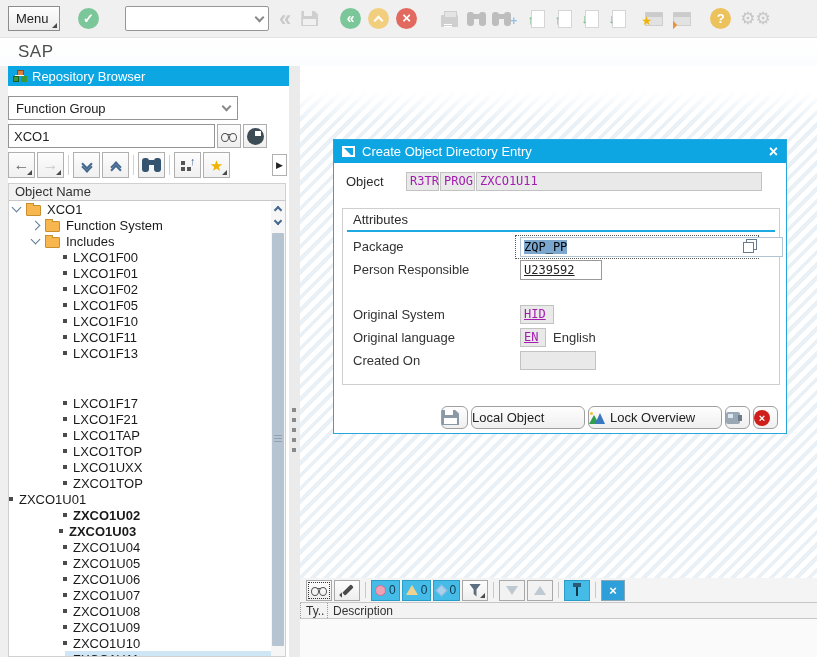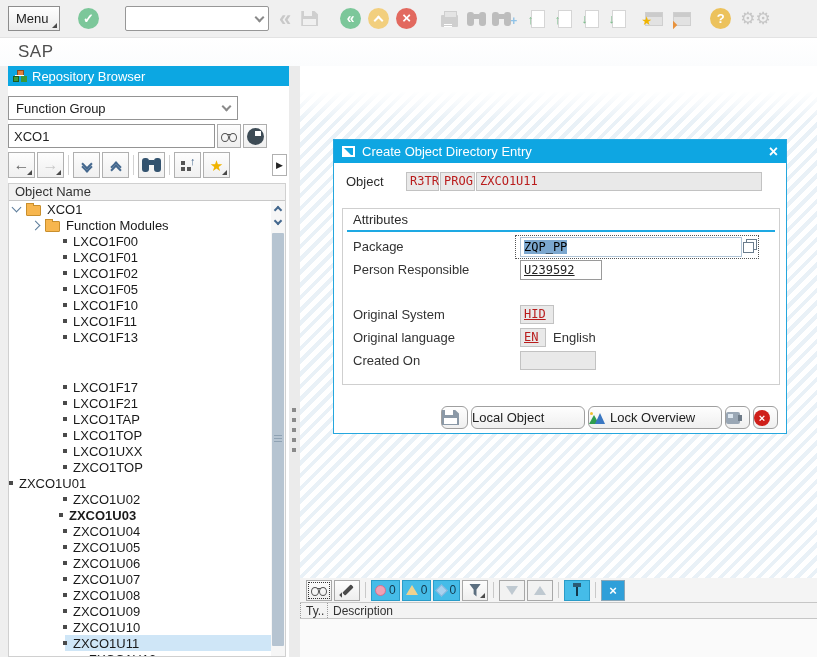--- a/index.html
+++ b/index.html
@@ -103,21 +103,21 @@
   .main-area{position:absolute;left:300px;top:66px;width:517px;height:591px;background-color:#fff;background-image:repeating-linear-gradient(135deg,#e9f1f7 0 4px,#ffffff 4px 9px)}
   .main-area::before{content:"";position:absolute;left:0;top:0;right:0;height:55px;background:linear-gradient(#ffffff,#ffffff 25px,rgba(255,255,255,0))}
 
   
   .dialog{position:absolute;left:333px;top:139px;width:454px;height:295px;background:#fff;border:1px solid #25a7de}
   .dlg-title{position:absolute;left:0;top:0;right:0;height:23px;background:#0ea6e2;color:#fff;display:flex;align-items:center;gap:7px;padding:0 8px}
   .i-newdlg{width:13px;height:11px;border:2px solid #fff;position:relative;flex:none}
   .i-newdlg::before{content:"";position:absolute;left:0;bottom:0;width:0;height:0;border-style:solid;border-width:7px 0 0 7px;border-color:transparent transparent transparent #fff}
   .dlg-close{margin-left:auto;color:#fff;font-size:16px;font-weight:bold;line-height:16px}
   .dlg-label{color:#2b2b2b}
-  .ro-field{background:#e9e9e9;border:1px solid #c2c2c2;font-family:"DejaVu Sans Mono",monospace;font-size:12px;color:#b91c1c;height:19px;line-height:17px;padding:0 3px;position:absolute}
+  .ro-field{background:#e9e9e9;border:1px solid #c2c2c2;font-family:"DejaVu Sans Mono",monospace;font-size:12px;color:#a21caf;height:19px;line-height:17px;padding:0 3px;position:absolute}
   .wh-field{background:#fff;border:1px solid #9a9a9a;font-family:"DejaVu Sans Mono",monospace;font-size:12px;color:#222;height:20px;line-height:18px;padding:0 3px;position:absolute}
   .mono-ul{text-decoration:underline}
   .attr-box{position:absolute;left:8px;top:68px;width:438px;height:177px;border:1px solid #cfcfcf}
   .attr-title{position:absolute;left:10px;top:3px;color:#2b2b2b}
   .attr-line{position:absolute;left:4px;right:4px;top:21px;height:2px;background:#1ea9e3}
   .arow{position:absolute;left:0;width:100%;height:20px}
   .arow .lbl{position:absolute;left:10px;top:2px}
   .focus-rect{position:absolute;left:172px;top:-2px;width:244px;height:24px;border:1px dotted #555}
   .sel-val{background:#7ba7cf;color:#000}
   .i-f4{position:absolute;left:400px;top:2px;width:13px;height:13px}
@@ -291,21 +291,26 @@
       <div class="tree-header">Object Name</div>
       <div class="tree">
           <div class="trow" style="padding-left: 4px;">
             <span class="exp down"></span>
             <span class="folder"></span>
             <span class="tlabel">XCO1</span>
           </div>
           <div class="trow" style="padding-left: 23px;">
             <span class="exp right"></span>
             <span class="folder"></span>
-            <span class="tlabel">Function Modules</span>
+            <span class="tlabel">Function System</span>
+          </div>
+          <div class="trow" style="padding-left: 23px;">
+            <span class="exp down"></span>
+            <span class="folder"></span>
+            <span class="tlabel">Includes</span>
           </div>
           <div class="trow" style="padding-left: 54px;">
             <span class="bullet"></span>
             <span class="tlabel">LXCO1F00</span>
           </div>
           <div class="trow" style="padding-left: 54px;">
             <span class="bullet"></span>
             <span class="tlabel">LXCO1F01</span>
           </div>
           <div class="trow" style="padding-left: 54px;">
@@ -349,21 +354,21 @@
             <span class="tlabel">LXCO1UXX</span>
           </div>
           <div class="trow" style="padding-left: 54px;">
             <span class="bullet"></span>
             <span class="tlabel">ZXCO1TOP</span>
           </div>
           <div class="trow" style="">
             <span class="bullet"></span>
             <span class="tlabel">ZXCO1U01</span>
           </div>
-          <div class="trow" style="padding-left: 54px;">
+          <div class="trow" style="padding-left: 54px; font-weight: bold;">
             <span class="bullet"></span>
             <span class="tlabel">ZXCO1U02</span>
           </div>
           <div class="trow" style="padding-left: 50px; font-weight: bold;">
             <span class="bullet"></span>
             <span class="tlabel">ZXCO1U03</span>
           </div>
           <div class="trow" style="padding-left: 54px;">
             <span class="bullet"></span>
             <span class="tlabel">ZXCO1U04</span>
@@ -434,21 +439,21 @@
     <span class="ro-field" style="left:106px;top:32px;width:35px">PROG</span>
     <span class="ro-field" style="left:142px;top:32px;width:286px">ZXCO1U11</span>
 
     <div class="attr-box">
       <span class="attr-title">Attributes</span>
       <div class="attr-line"></div>
 
       <div class="arow" style="top:28px">
         <span class="lbl">Package</span>
         <div class="focus-rect"></div>
-        <span class="wh-field" style="left:177px;top:0;width:222px;border-color:#b0c4d6"><span class="sel-val">ZQP_PP</span></span>
+        <span class="wh-field" style="left:177px;top:0;width:263px;border-color:#b0c4d6"><span class="sel-val">ZQP_PP</span></span>
         <span class="i-f4"></span>
       </div>
 
       <div class="arow" style="top:51px">
         <span class="lbl">Person Responsible</span>
         <span class="wh-field" style="left:177px;top:0;width:82px"><span class="mono-ul">U239592</span></span>
       </div>
 
       <div class="arow" style="top:96px">
         <span class="lbl">Original System</span>

